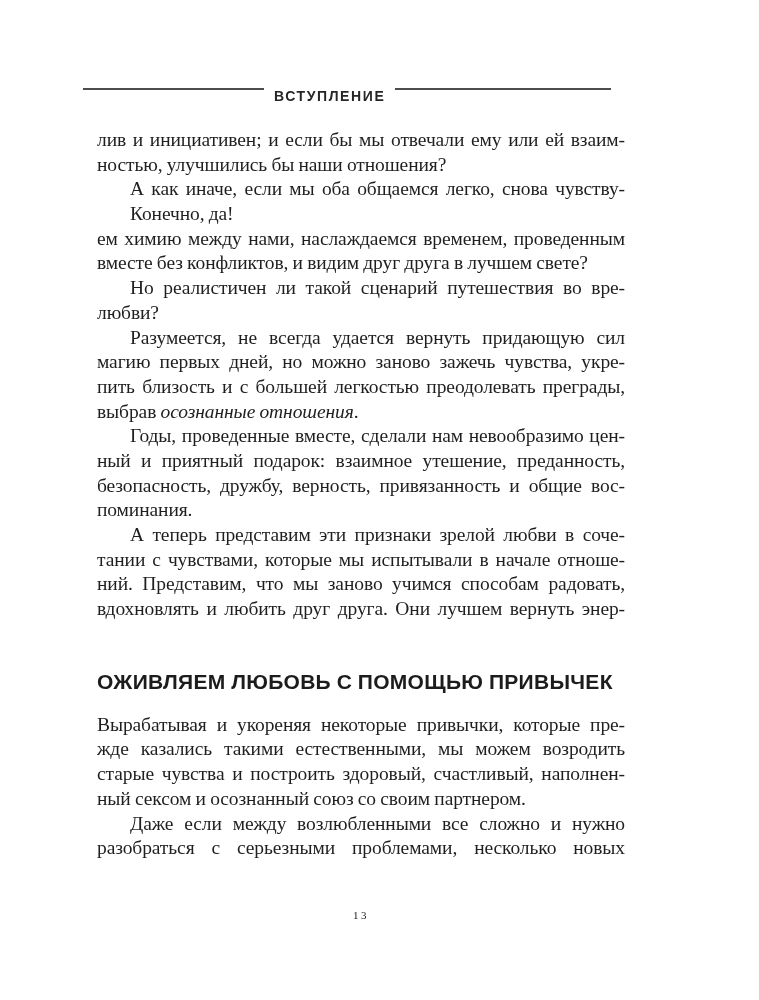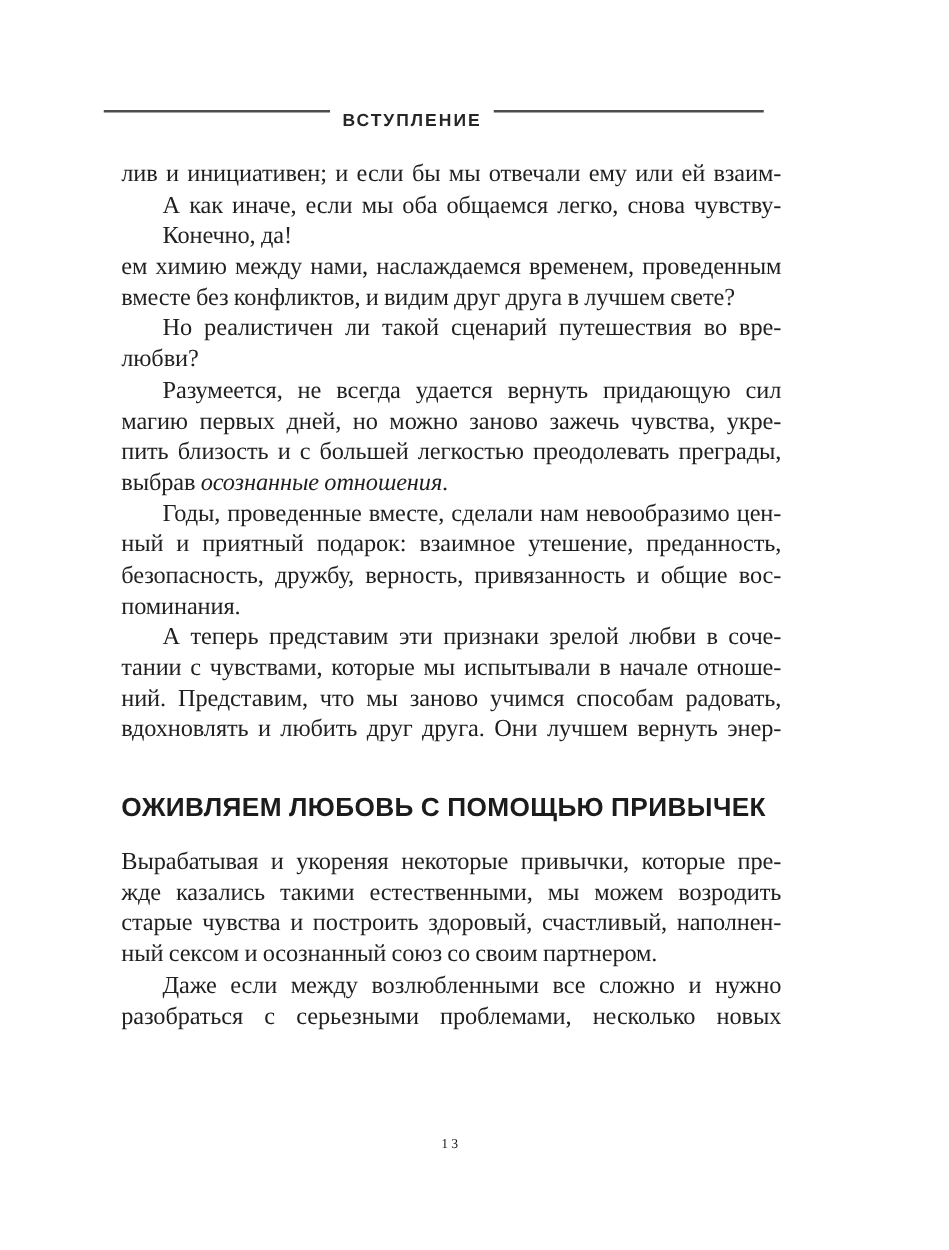--- a/index.html
+++ b/index.html
@@ -70,21 +70,21 @@
 
   
   .section-heading {
     font-family: "Liberation Sans", "DejaVu Sans", sans-serif;
     font-size: 21px;
     font-weight: 700;
     letter-spacing: 0.3px;
     color: #1c1c1c;
     line-height: 28px;
     height: 28px;
-    margin: 36px 0 17px 0;
+    margin: 46px 0 17px 0;
     white-space: nowrap;
   }
 
   
   .page-footer {
     position: absolute;
     top: 905px;
     left: 97px;
     width: 528px;
     text-align: center;
@@ -102,20 +102,21 @@
 
   <div class="chapter-header">
     <span class="rule rule-left" style="background: rgb(77, 77, 77);"></span>
     <span class="chapter-title">ВСТУПЛЕНИЕ</span>
     <span class="rule rule-right" style="background: rgb(77, 77, 77);"></span>
   </div>
 
   <div class="text-column">
     <div id="section1">
         <div class="line justify">лив и инициативен; и если бы мы отвечали ему или ей взаим-</div>
+        <div class="line">ностью, улучшились бы наши отношения?</div>
         <div class="line indent justify">А как иначе, если мы оба общаемся легко, снова чувству-</div>
         <div class="line indent">Конечно, да!</div>
         <div class="line justify">ем химию между нами, наслаждаемся временем, проведенным</div>
         <div class="line">вместе без конфликтов, и видим друг друга в лучшем свете?</div>
         <div class="line indent justify">Но реалистичен ли такой сценарий путешествия во вре-</div>
         <div class="line">любви?</div>
         <div class="line indent justify">Разумеется, не всегда удается вернуть придающую сил</div>
         <div class="line justify">магию первых дней, но можно заново зажечь чувства, укре-</div>
         <div class="line justify">пить близость и с большей легкостью преодолевать преграды,</div>
         <div class="line"><span>выбрав </span><em>осознанные отношения</em><span>.</span></div>

